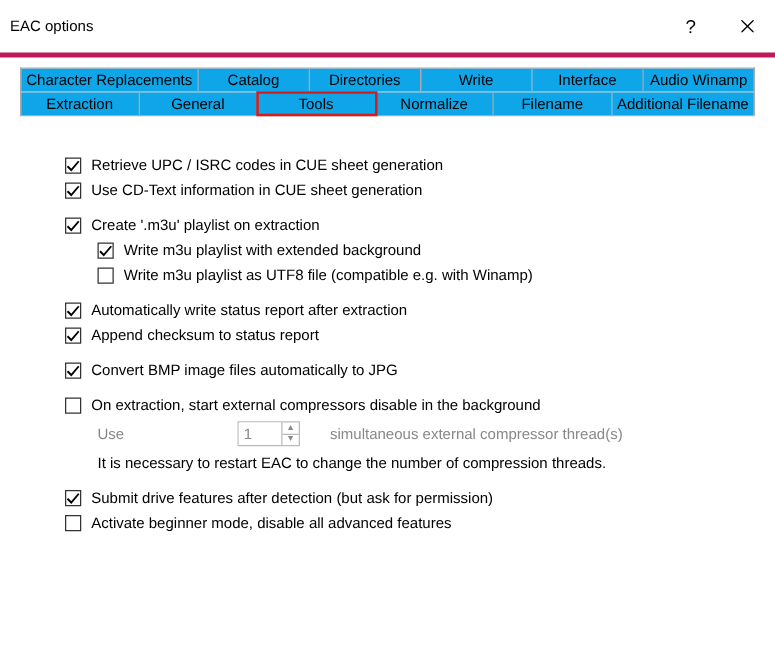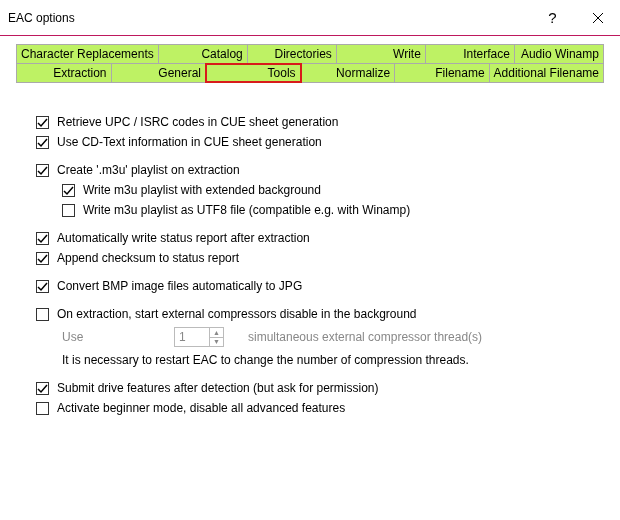--- a/index.html
+++ b/index.html
@@ -6,25 +6,25 @@
   html, body {
     margin: 0; padding: 0;
     width: 620px; height: 520px;
     font-family: "Segoe UI", Tahoma, sans-serif;
     font-size: 12px;
     color: #000;
     background: #fff;
     overflow: hidden;
   }
   .titlebar {
-    height: 36px;
+    height: 46px;
     display: flex;
     align-items: center;
     padding-left: 8px;
-    border-bottom: 1px solid #be185d;
+    border-bottom: 4px solid #be185d;
   }
   .titlebar-title { flex: 1; font-size: 12px; }
   .titlebar-btn {
     width: 45px; height: 30px;
     display: flex; align-items: center; justify-content: center;
     font-size: 13px;
     cursor: pointer;
   }
   .titlebar-btn.help { font-size: 15px; }
   .titlebar-btn.close svg { width: 10px; height: 10px; }
@@ -32,37 +32,37 @@
     margin: 8px 16px 0 16px;
     border: 1px solid #aaa;
     border-bottom: none;
   }
   .tab-row {
     display: flex;
     border-bottom: 1px solid #aaa;
   }
   .tab {
     flex: 1;
-    text-align: right;
+    text-align: center;
     padding: 2px 4px;
     border-right: 1px solid #aaa;
     font-size: 12px;
-    background: #bef264;
+    background: #0ea5e9;
     white-space: nowrap;
     cursor: pointer;
   }
   .tab:last-child { border-right: none; }
   .tab.active {
     outline: 2px solid #d81b1b;
     outline-offset: -1px;
     z-index: 2;
     position: relative;
   }
   .content {
-    padding: 18px 16px 0 0;
+    padding: 18px 16px 0 16px;
   }
   .row {
     display: flex;
     align-items: center;
     margin-bottom: 6px;
     margin-left: 36px;
   }
   .row.indent { margin-left: 62px; }
   .row.gap-top { margin-top: 14px; }
   .checkbox {

